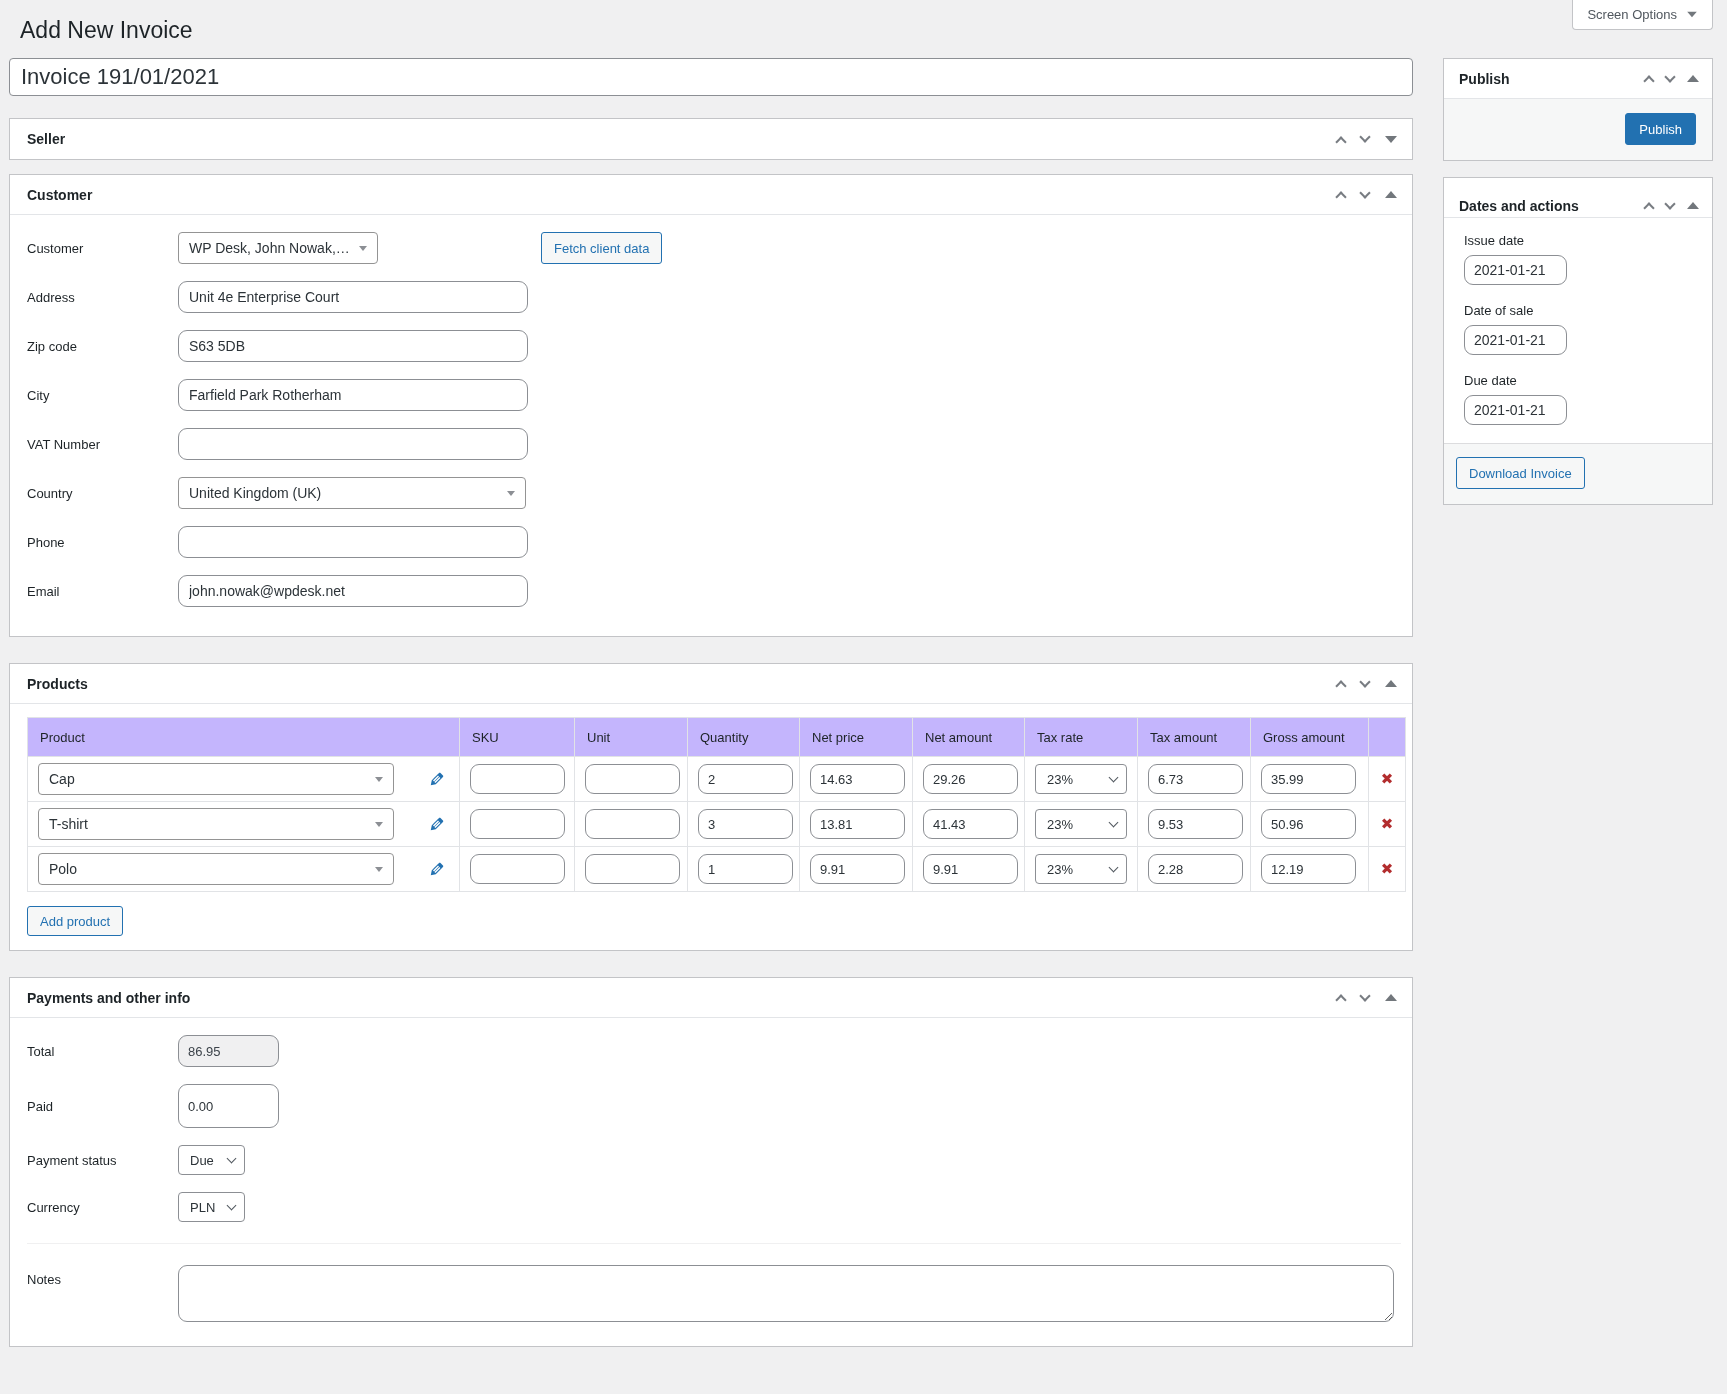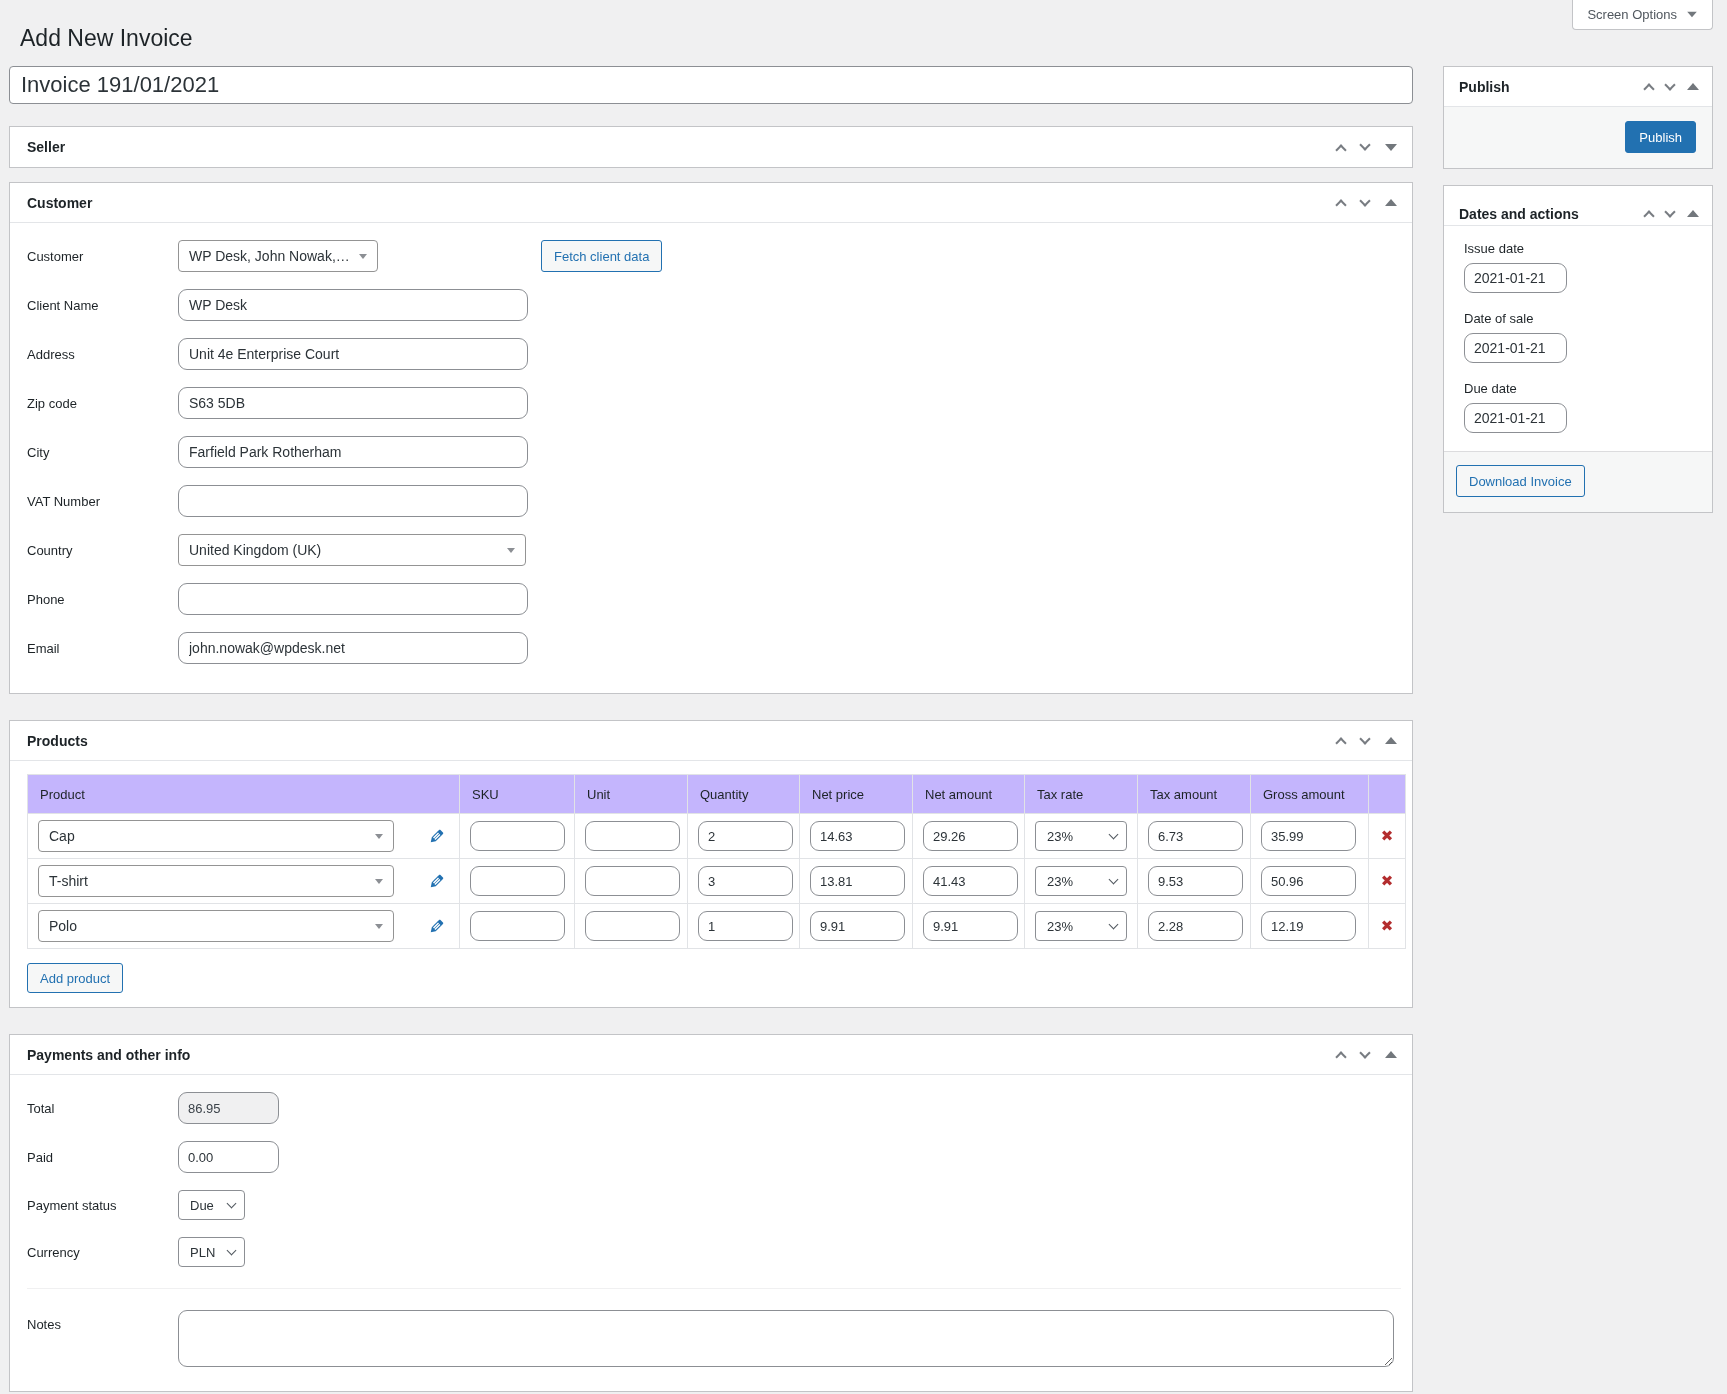--- a/index.html
+++ b/index.html
@@ -17,21 +17,21 @@
   .screen-options-btn {
     position: absolute; top: 0; right: 14px;
     height: 30px; padding: 0 14px;
     background: #fff;
     border: 1px solid #c3c4c7; border-top: none;
     border-radius: 0 0 4px 4px;
     display: flex; align-items: center; gap: 9px;
     color: #50575e; font-size: 13px; cursor: pointer;
   }
   h1.page-title {
-    padding: 24px 0 0 20px;
+    padding: 16px 0 0 20px;
     font-size: 23px; font-weight: 400; color: #1d2327;
     line-height: 29px;
   }
 
   
   .layout { display: flex; align-items: flex-start; padding: 13px 14px 0 9px; }
   .col-main { width: 1404px; flex: none; }
   .col-side { width: 270px; flex: none; margin-left: 30px; }
 
   
@@ -232,24 +232,20 @@
 
         <div class="form-row">
           <div class="form-label">Customer</div>
           <div class="select2" style="width:200px">
             <span style="overflow:hidden;text-overflow:ellipsis">WP Desk, John Nowak, J...</span>
             <span class="caret-down"></span>
           </div>
           <button class="btn-outline fetch-btn">Fetch client data</button>
         </div>
 
-        <div class="form-row">
-          <div class="form-label">Client Name</div>
-          <input class="text-input" value="WP Desk" style="">
-        </div>
 
         <div class="form-row">
           <div class="form-label">Address</div>
           <input class="text-input" value="Unit 4e Enterprise Court" style="">
         </div>
 
         <div class="form-row">
           <div class="form-label">Zip code</div>
           <input class="text-input" value="S63 5DB" style="">
         </div>
@@ -439,21 +435,21 @@
       </div>
       <div class="payments-body">
 
         <div class="form-row">
           <div class="form-label">Total</div>
           <input class="mini-input w-total readonly-input" readonly="" style="height: 32px;" value="86.95">
         </div>
 
         <div class="form-row">
           <div class="form-label">Paid</div>
-          <input class="mini-input w-total" style="height: 32px;" value="0.00">
+          <input class="mini-input w-total" style="height: 44px;" value="0.00">
         </div>
 
         <div class="form-row">
           <div class="form-label">Payment status</div>
           <div class="mini-select w-status">
             <span>Due</span>
             <span class="sel-chev"></span>
           </div>
         </div>
 

